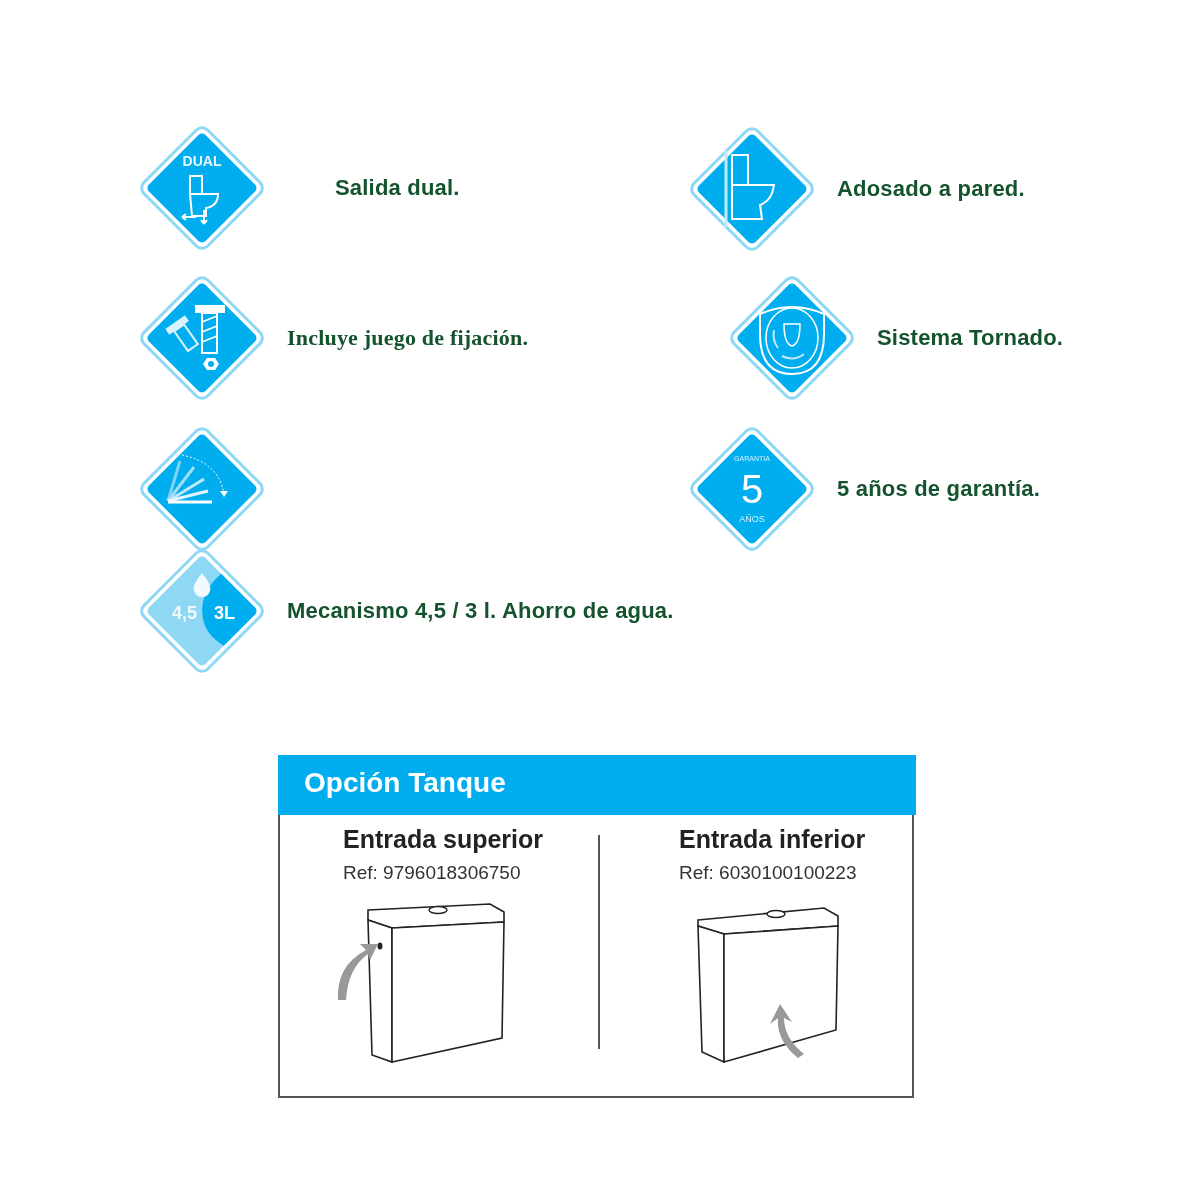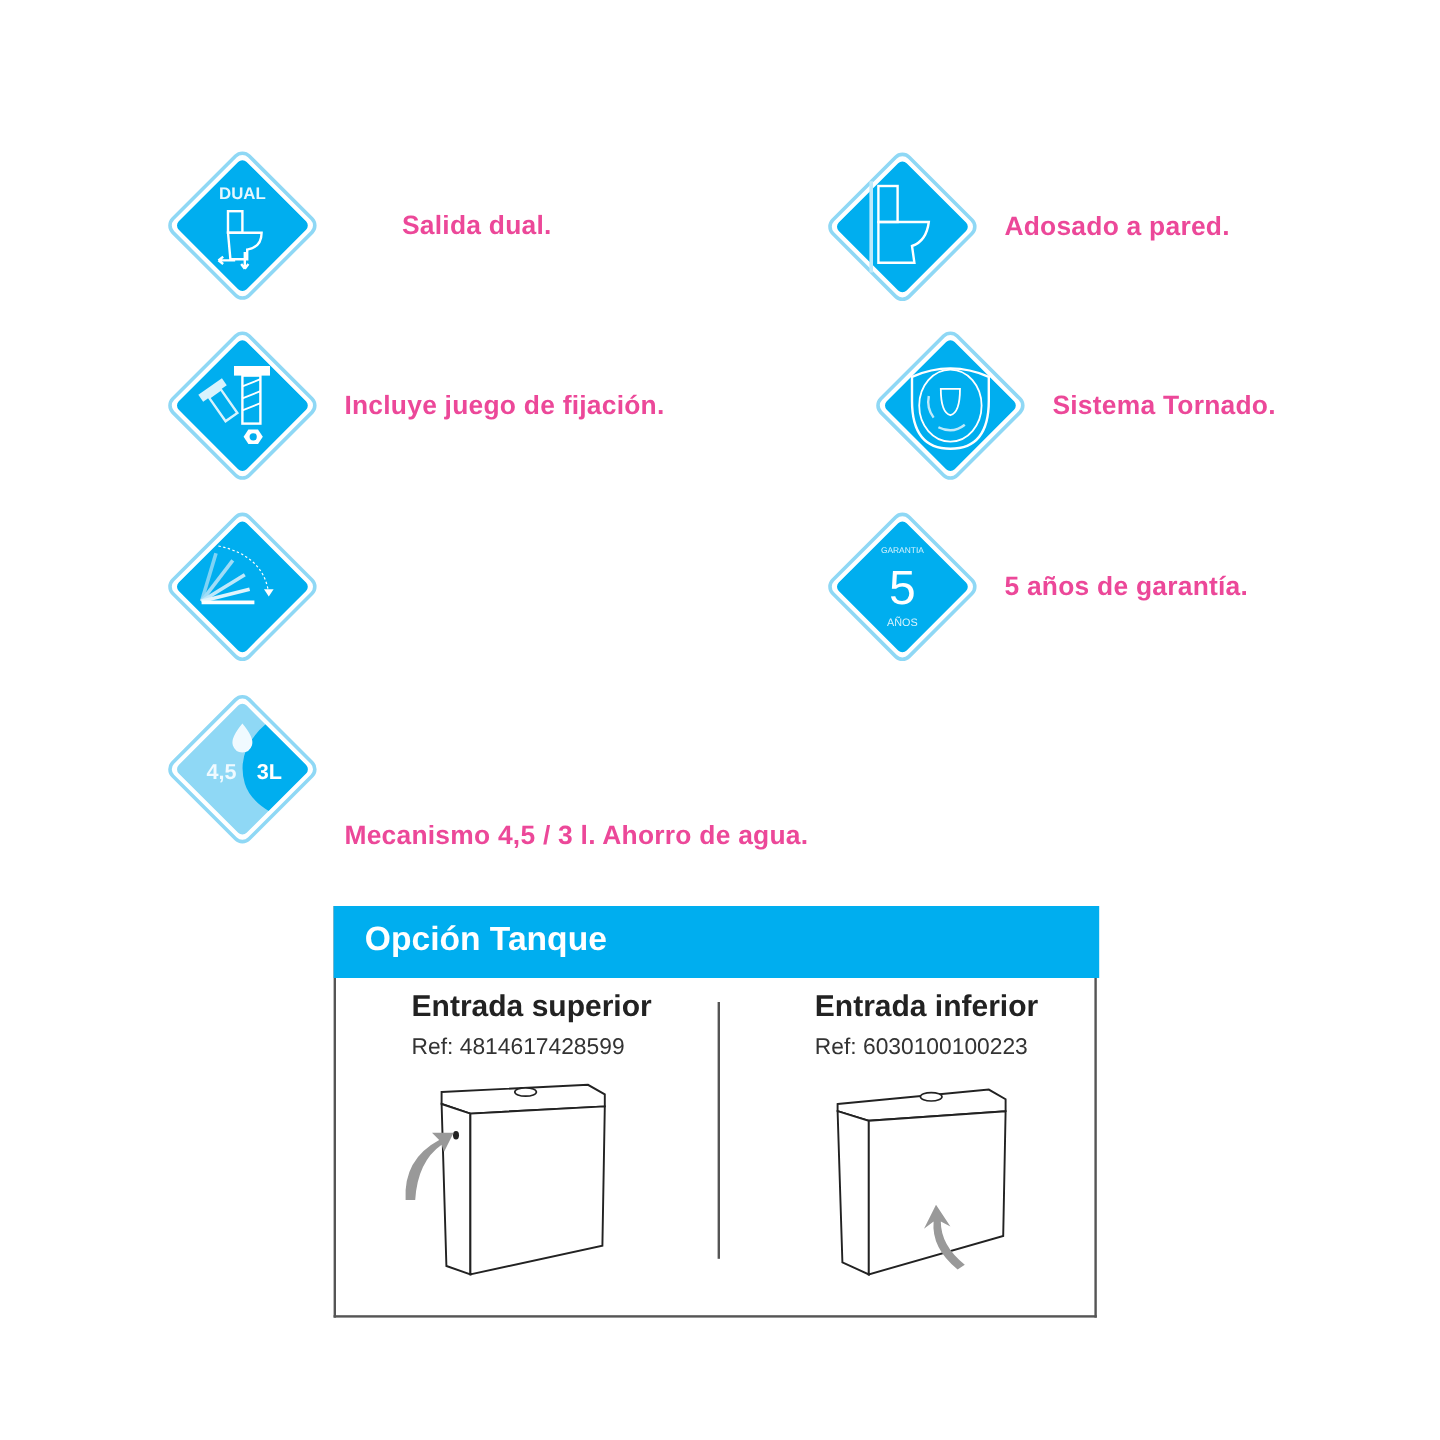--- a/index.html
+++ b/index.html
@@ -1,21 +1,21 @@
 <!DOCTYPE html>
 <html><head>
 <meta charset="utf-8">
 <style>
   html, body { margin:0; padding:0; background:#ffffff; }
   body { width:1200px; height:1200px; position:relative; overflow:hidden;
          font-family:"Liberation Sans", "DejaVu Sans", sans-serif; color:#333333; }
   .feature { position:absolute; display:flex; align-items:center; }
   .badge { width:136px; height:136px; position:relative; flex:0 0 136px; }
   .badge svg { width:136px; height:136px; display:block; }
-  .feat-label { font-weight:bold; font-size:22px; color:#ec4899; margin-left:17px; white-space:nowrap; letter-spacing:0.2px; }
+  .feat-label { font-weight:bold; font-size:22px; color:#14532d; margin-left:17px; white-space:nowrap; letter-spacing:0.2px; }
   .tank-box { position:absolute; left:278px; top:755px; width:636px; height:343px; border:2px solid #555; border-top:none; box-sizing:border-box; }
   .tank-header { position:absolute; left:278px; top:755px; width:638px; height:60px; background:#00aeef; }
   .tank-title { position:absolute; left:26px; top:12px; font-size:28px; font-weight:bold; color:#ffffff;text-align:right; }
   .col { position:absolute; top:70px;margin-left:16px; }
   .col-title { font-size:25px; font-weight:bold; color:#222; white-space:nowrap; }
   .col-ref { font-size:19px; color:#333; margin-top:8px; white-space:nowrap; }
   .divider { position:absolute; left:318px; top:80px; width:2px; height:214px; background:#555; }
   .tank-img { position:absolute; }
 </style>
 </head>
@@ -42,21 +42,21 @@
       <rect x="23" y="23" width="90" height="90" rx="8" transform="rotate(45 68 68)" fill="#ffffff" stroke="#8fd8f5" stroke-width="3"></rect>
       <rect x="28" y="28" width="80" height="80" rx="5" transform="rotate(45 68 68)" fill="#00aeef"></rect>
       <line x1="42" y1="30" x2="42" y2="106" stroke="#bfeafb" stroke-width="3"></line>
       <rect x="48" y="34" width="16" height="30" fill="none" stroke="#fff" stroke-width="2"></rect>
       <path d="M48 64 H90 Q88 80 76 84 L78 98 H48 Z" fill="none" stroke="#fff" stroke-width="2"></path>
     </svg>
   </div>
   <span class="feat-label">Adosado a pared.</span>
 </div>
 
-<div class="feature" style="left:134px; top:270px;">
+<div class="feature" style="left:134px; top:270px;font-family:Liberation Serif, serif;">
   <div class="badge">
     <svg viewBox="0 0 136 136">
       <rect x="23" y="23" width="90" height="90" rx="8" transform="rotate(45 68 68)" fill="#ffffff" stroke="#8fd8f5" stroke-width="3"></rect>
       <rect x="28" y="28" width="80" height="80" rx="5" transform="rotate(45 68 68)" fill="#00aeef"></rect>
       <rect x="61" y="35" width="30" height="8" fill="#fff"></rect>
       <rect x="68" y="43" width="15" height="40" fill="none" stroke="#fff" stroke-width="2"></rect>
       <path d="M68 52 L83 46 M68 62 L83 56 M68 72 L83 66" stroke="#fff" stroke-width="1.5"></path>
       <g transform="rotate(-35 48 62)">
         <rect x="36" y="50" width="24" height="7" fill="#d8f3fd"></rect>
         <rect x="42" y="57" width="12" height="24" fill="none" stroke="#d8f3fd" stroke-width="2"></rect>
@@ -105,21 +105,21 @@
       <rect x="23" y="23" width="90" height="90" rx="8" transform="rotate(45 68 68)" fill="#ffffff" stroke="#8fd8f5" stroke-width="3"></rect>
       <rect x="28" y="28" width="80" height="80" rx="5" transform="rotate(45 68 68)" fill="#00aeef"></rect>
       <text x="68" y="40" text-anchor="middle" font-size="7" fill="#d8f3fd" font-family="Liberation Sans, sans-serif">GARANTIA</text>
       <text x="68" y="82" text-anchor="middle" font-size="40" fill="#ffffff" font-family="Liberation Sans, sans-serif">5</text>
       <text x="68" y="101" text-anchor="middle" font-size="9" fill="#d8f3fd" font-family="Liberation Sans, sans-serif">AÑOS</text>
     </svg>
   </div>
   <span class="feat-label">5 años de garantía.</span>
 </div>
 
-<div class="feature" style="left:134px; top:573px;align-items:flex-end;">
+<div class="feature" style="left:134px; top:543px;">
   <div class="badge">
     <svg viewBox="0 0 136 136">
       <defs>
         <clipPath id="dclip">
             <rect x="28" y="28" width="80" height="80" rx="5" transform="rotate(45 68 68)"></rect>
           </clipPath>
       </defs>
       <rect x="23" y="23" width="90" height="90" rx="8" transform="rotate(45 68 68)" fill="#ffffff" stroke="#8fd8f5" stroke-width="3"></rect>
       <rect x="28" y="28" width="80" height="80" rx="5" transform="rotate(45 68 68)" fill="#8fd8f5"></rect>
       <g clip-path="url(#dclip)">
@@ -129,21 +129,21 @@
       <text x="38" y="76" font-size="18" font-weight="bold" fill="#f0faff" font-family="Liberation Sans, sans-serif">4,5</text>
       <text x="80" y="76" font-size="18" font-weight="bold" fill="#ffffff" font-family="Liberation Sans, sans-serif">3L</text>
     </svg>
   </div>
   <span class="feat-label">Mecanismo 4,5 / 3 l. Ahorro de agua.</span>
 </div>
 
 <div class="tank-box">
   <div class="col" style="left:47px;">
     <div class="col-title">Entrada superior</div>
-    <div class="col-ref">Ref:  4814617428599</div>
+    <div class="col-ref">Ref:  9796018306750</div>
   </div>
   <div class="divider"></div>
   <div class="col" style="left:383px;">
     <div class="col-title">Entrada inferior</div>
     <div class="col-ref">Ref: 6030100100223</div>
   </div>
 
   <div class="tank-img" style="left:50px; top:145px;">
     <svg width="180" height="165" viewBox="0 0 180 165">
       <path d="M38 10 L160 4 L174 12 L174 22 L62 28 L38 20 Z" fill="#fff" stroke="#222" stroke-width="1.6"></path>

